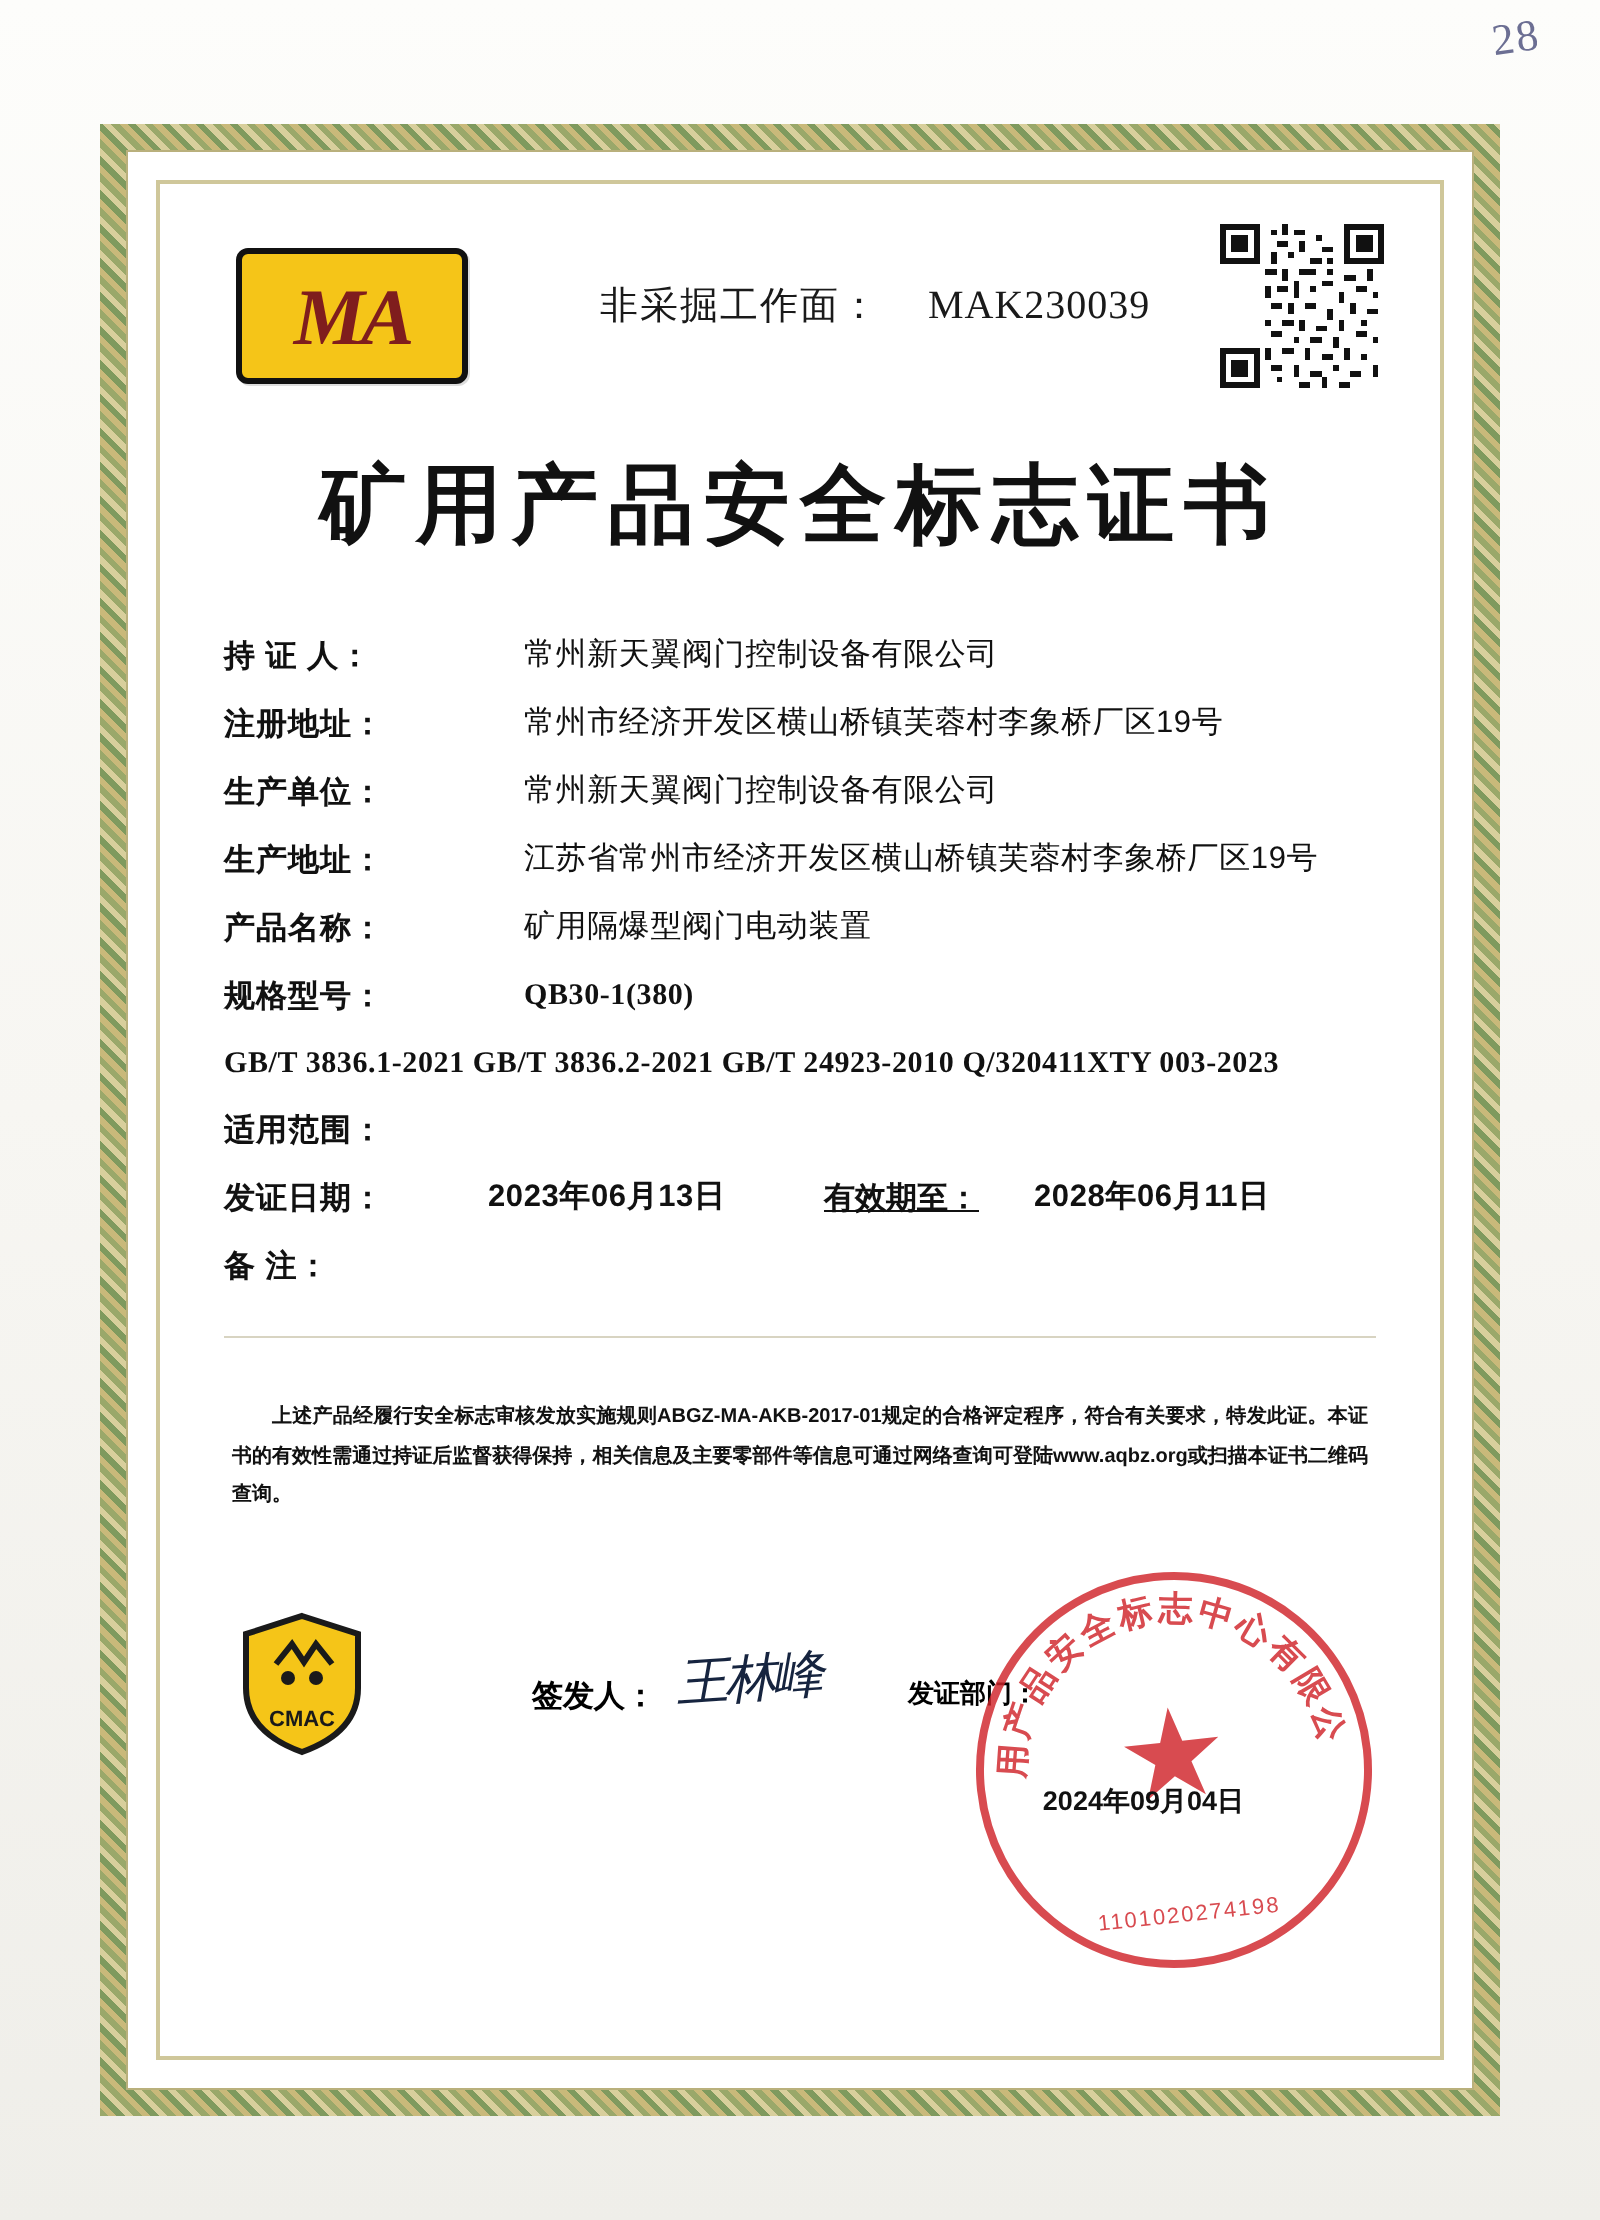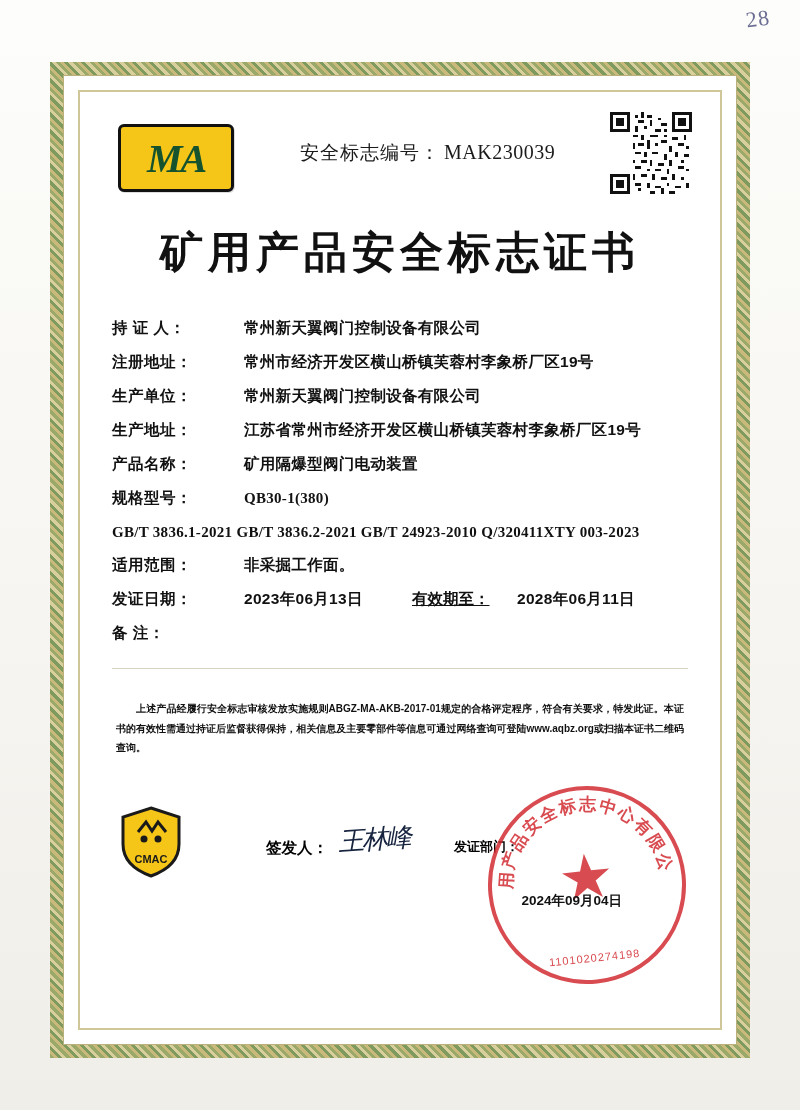--- a/index.html
+++ b/index.html
@@ -60,33 +60,33 @@
     position:absolute;left:32px;top:26px;
     width:110px;height:62px;
     background:#f5c518;
     border:3px solid #111;
     border-radius:6px;
     display:flex;align-items:center;justify-content:center;
     box-shadow:1px 1px 0 #00000022;
   }
   .ma-logo span{
     font-family:"Liberation Serif", serif;
-    font-weight:bold;font-size:40px;color:#14532d;
+    font-weight:bold;font-size:40px;color:#7f1d1d;
     letter-spacing:-2px;
     font-style:italic;
   }
   .cert-no{
     position:absolute;left:214px;top:42px;
     font-size:19px;color:#1a1a1a;
     letter-spacing:1px;
     font-family:"Liberation Sans", sans-serif;
   }
   .cert-no .num{
     font-family:"Liberation Serif", serif;
-    margin-left:4px;font-size:20px;letter-spacing:0.5px;
+    margin-left:24px;font-size:20px;letter-spacing:0.5px;
   }
   .qr{
     position:absolute;right:22px;top:14px;
     width:82px;height:82px;
     background:#fff;
   }
 
   
   .title{
     text-align:center;
@@ -103,31 +103,32 @@
     margin-top:36px;
     padding:0 26px 0 26px;
     font-family:"Liberation Sans", sans-serif;
   }
   .field{
     display:flex;
     align-items:flex-start;
     margin-bottom:13px;
     font-size:15.5px;
     color:#111;
+    gap:18px;
   }
   .field .lbl{
     width:132px;
     flex:0 0 132px;
     letter-spacing:0.5px;
     font-weight:600;
   }
   .field .lbl.wide{width:170px;flex:0 0 170px;}
   .field .val{
     flex:1;
-    font-weight:bold;
+    font-weight:normal;
     letter-spacing:0.3px;
     line-height:1.35;
   }
   .field .val.mono{
     font-family:"Liberation Serif", serif;
     font-weight:bold;
     font-size:15px;
   }
   .field .val.plain{font-weight:600;}
   .inline-2{display:flex;width:100%;align-items:center;}
@@ -224,21 +225,21 @@
   <div class="frame-inner"></div>
 
   <div class="content">
 
     <div class="header-row">
       <div class="ma-logo">
         <span>MA</span>
       </div>
 
       <div class="cert-no">
-        <span>安全标志编号：</span><span class="num">MAK230039</span>
+        <span>非采掘工作面：</span><span class="num">MAK230039</span>
       </div>
 
       <svg class="qr" viewBox="0 0 29 29" shape-rendering="crispEdges">
         <rect width="29" height="29" fill="#fff"></rect>
         <g fill="#111">
           <rect x="0" y="0" width="7" height="1"></rect>
             <rect x="0" y="6" width="7" height="1"></rect>
           <rect x="0" y="0" width="1" height="7"></rect>
             <rect x="6" y="0" width="1" height="7"></rect>
           <rect x="2" y="2" width="3" height="3"></rect>
@@ -348,21 +349,20 @@
         <div class="lbl">规格型号：</div>
         <div class="val mono">QB30-1(380)</div>
       </div>
 
       <div class="field">
         <div class="val mono">GB/T 3836.1-2021 GB/T 3836.2-2021 GB/T 24923-2010 Q/320411XTY 003-2023</div>
       </div>
 
       <div class="field">
         <div class="lbl">适用范围：</div>
-        <div class="val plain">非采掘工作面。</div>
       </div>
 
       <div class="field">
         <div class="inline-2">
           <div class="part1">
             <div class="lbl">发证日期：</div>
             <div class="val plain">2023年06月13日</div>
           </div>
           <div class="part2">
             <div class="lbl2">有效期至：</div>

